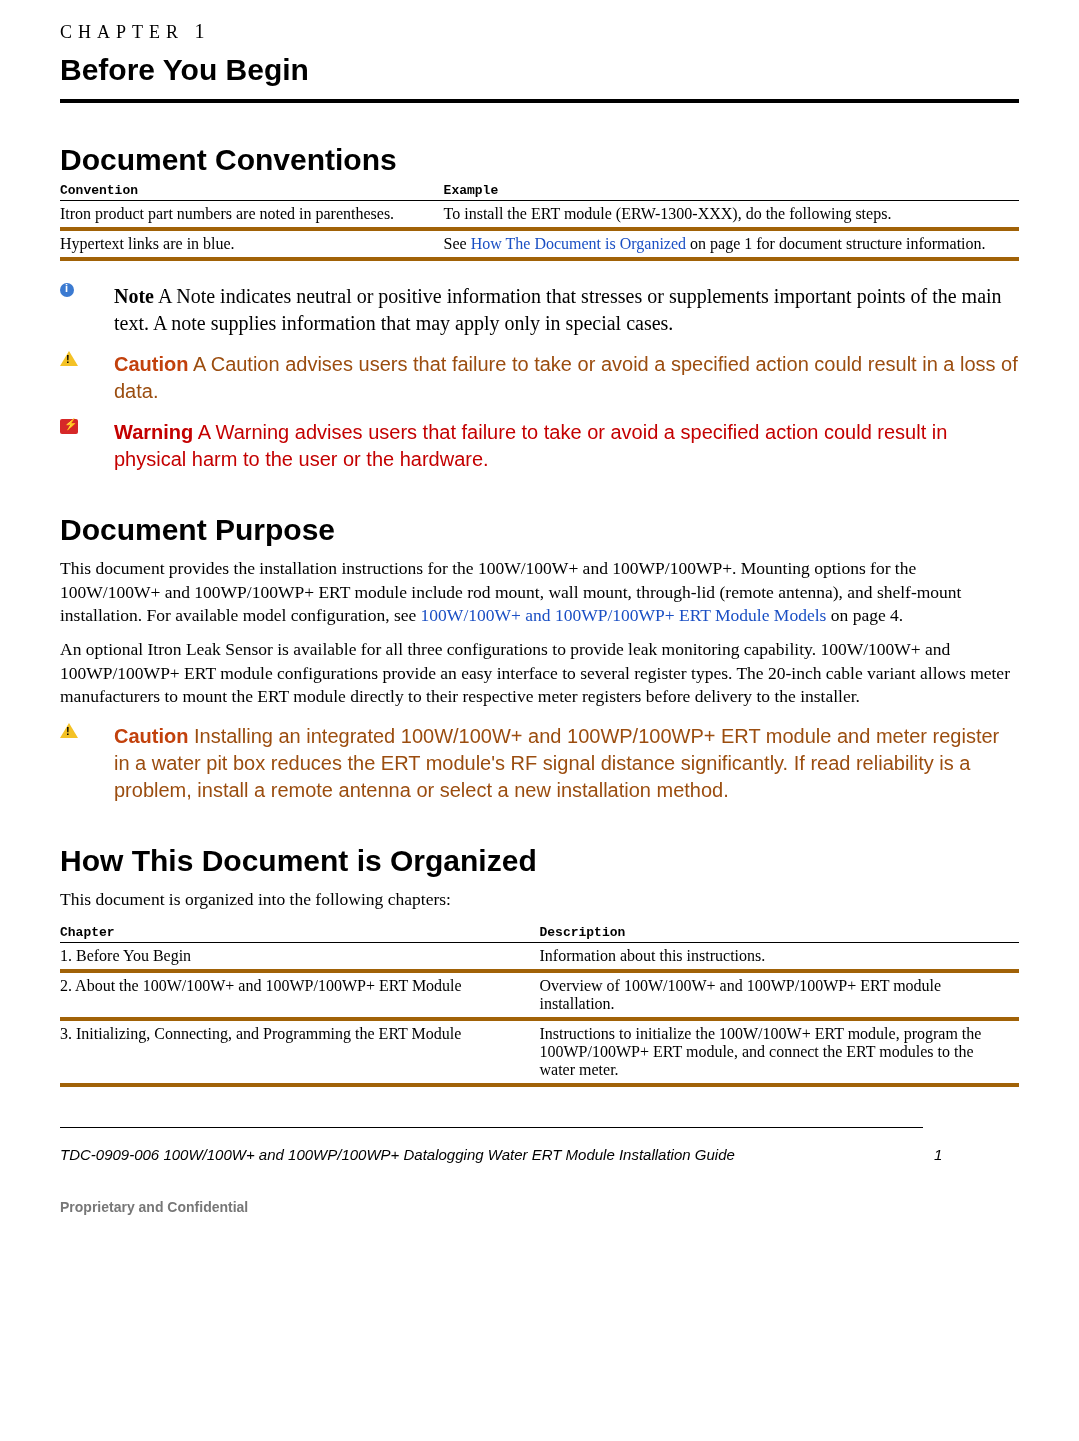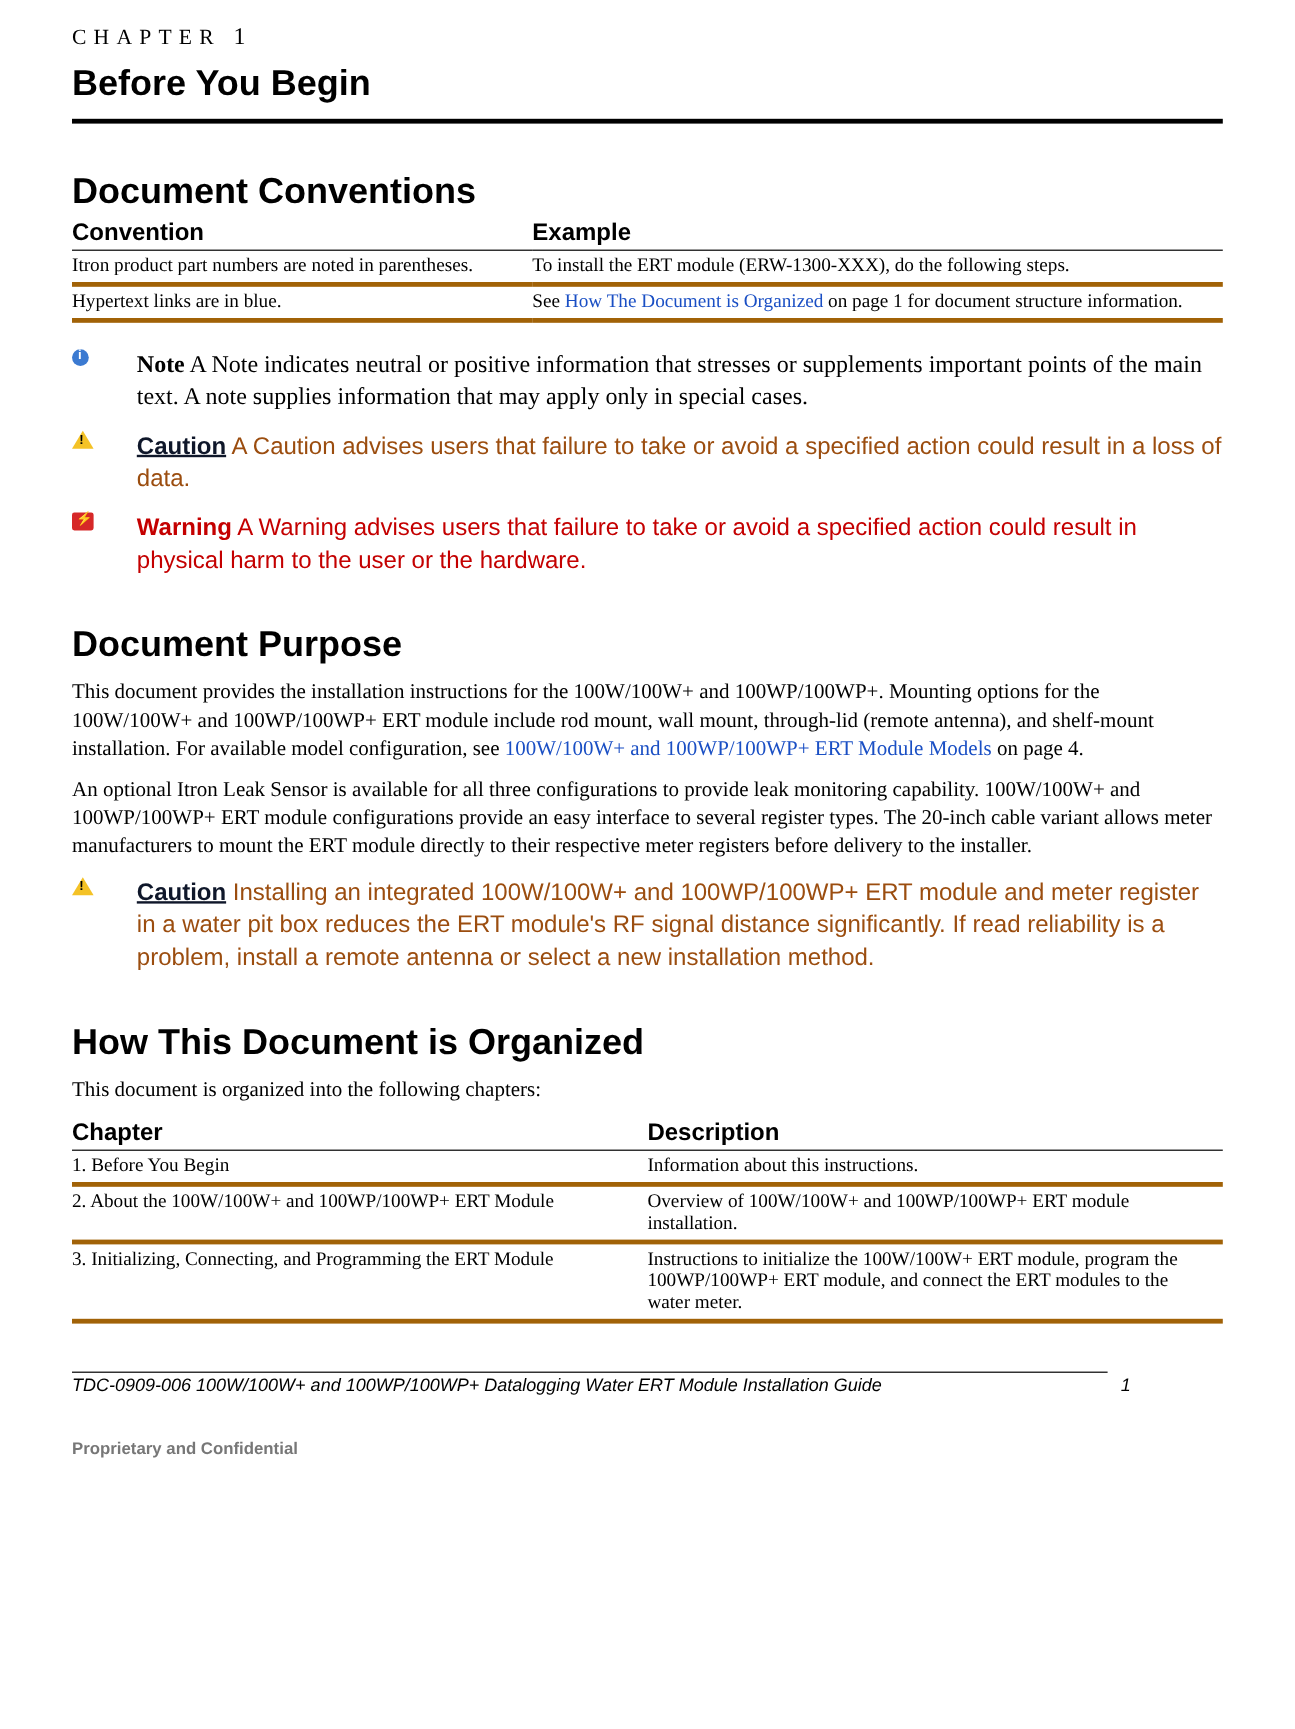--- a/index.html
+++ b/index.html
@@ -36,26 +36,26 @@
     font-weight: bold;
     margin: 40px 0 2px 0;
   }
   table.conv {
     width: 100%;
     border-collapse: collapse;
     font-family: "Times New Roman", Times, serif;
     font-size: 16px;
   }
   table.conv th {
-    font-family: Liberation Sans, sans-serif;
+    font-family: Liberation Mono, monospace;
     font-weight: bold;
     text-align: left;
     border-bottom: 1.5px solid #000;
     padding: 4px 1px 2px 0;
-    font-size: 20px;
+    font-size: 13px;
   }
   table.conv td {
     vertical-align: top;
     padding: 4px 8px 4px 0;
     border-bottom: 4px solid #a16207;
     font-size: 16px;
   }
   .admonition {
     display: flex;
     margin: 14px 0;
@@ -65,21 +65,21 @@
     flex: 0 0 54px;
     font-size: 14px;
   }
   .admonition .body {
     flex: 1;
     font-size: 20px;
     line-height: 1.35;
   }
   .note-label { font-weight: bold; }
   .caution-body { color: #9b4d0f; font-family: Arial, Helvetica, sans-serif; font-size: 16px; }
-  .caution-label { font-weight: bold; color: #0f172a; text-decoration: underline; }
+  .caution-label { font-weight: bold; color: #c2410c; }
   .warning-body { color: #c40000; font-family: Arial, Helvetica, sans-serif; font-size: 16px; }
   .warning-label { font-weight: bold; color: #c40000; }
   .note-body { font-family: "Times New Roman", Times, serif; }
   p.body-text {
     font-size: 17.5px;
     line-height: 1.35;
     margin: 10px 0;
   }
   a.hlink, .hlink {
     color: #1a4fc4;
@@ -139,21 +139,21 @@
     border-top: 1px solid #000;
     margin-top: 40px;
     width: 90%;
   }
   .footer {
     display: flex;
     justify-content: space-between;
     font-style: italic;
     font-family: Arial, Helvetica, sans-serif;
     font-size: 15px;
-    margin-top: 2px;
+    margin-top: 18px;
     width: 92%;
   }
   .footer-sub {
     font-family: Arial, Helvetica, sans-serif;
     font-size: 14px;
     color: #777;
     font-weight: bold;
     margin-top: 36px;
   }
   .col-conv { width: 40%; }

